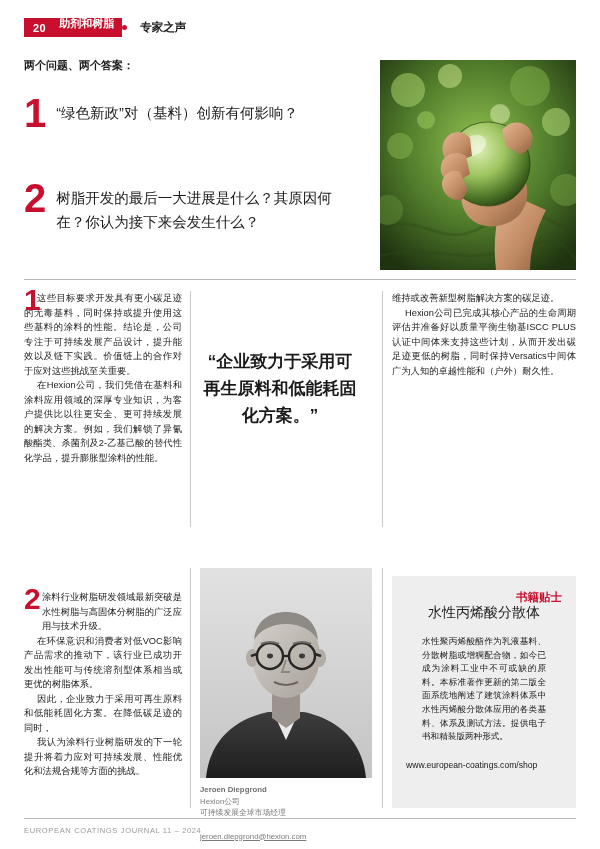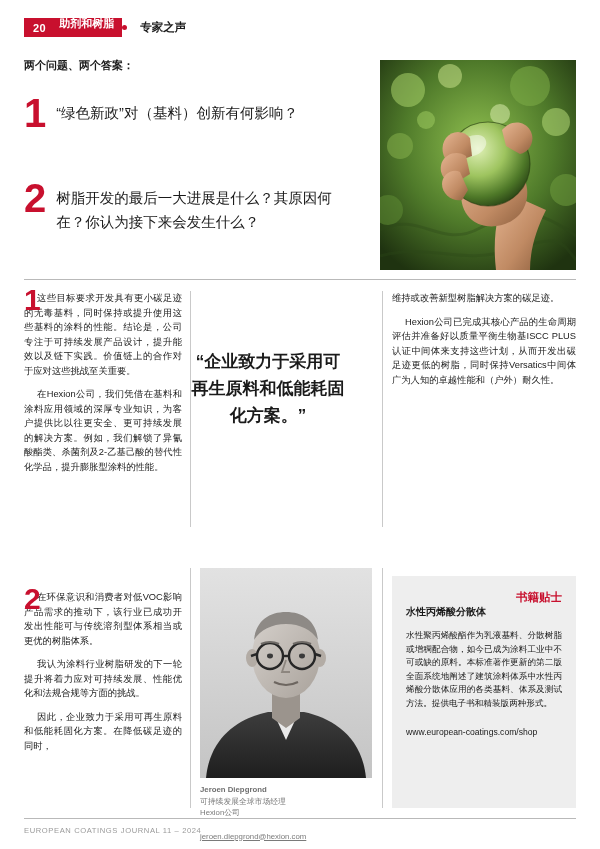--- a/index.html
+++ b/index.html
@@ -133,41 +133,41 @@
   
   .col {
     position: absolute;
     font-size: 9.3px;
     line-height: 14.5px;
     color: #1a1a1a;
     text-align: justify;
   }
   .col p { margin: 0 0 0 0; text-indent: 1.4em; }
   .col p.first { text-indent: 0; }
-  .col p + p { margin-top: 9px; }
+  .col p + p { }
 
   .colA { left: 24px; top: 291px; width: 158px; }
   .colB { left: 24px; top: 590px; width: 158px; }
   .colD { left: 392px; top: 291px; width: 184px; }
 
   .drop-wrap { position: relative; padding-left: 18px; }
   .drop-num {
     position: absolute;
     left: 0;
     top: -4px;
     color: #c8102e;
     font-size: 30px;
     font-weight: bold;
     line-height: 26px;
   }
 
   
   .pullquote {
     position: absolute;
-    left: 188px;
+    left: 200px;
     top: 348px;
     width: 160px;
     font-size: 17px;
     line-height: 27px;
     font-weight: bold;
     color: #1a1a1a;
     text-align: center;
   }
 
   
@@ -204,33 +204,33 @@
   }
   .bookbox-inner { padding: 14px 14px 12px 14px; }
   .book-kicker {
     color: #c8102e;
     font-size: 11.5px;
     font-weight: bold;
     text-align: right;
     margin-bottom: 0;
   }
   .book-title {
-    font-size: 10px;
-    font-weight: bold;
-    text-align: left;
+    font-size: 14px;
+    font-weight: normal;
+    text-align: center;
     margin-bottom: 10px;
     line-height: 14px;
   }
   .book-text {
     font-size: 8.6px;
     line-height: 13.6px;
     text-align: justify;
     color: #1a1a1a;
   }
-  .book-text p { margin: 0; text-indent: 0; }
+  .book-text p { margin: 16px; text-indent: 0; }
   .book-url {
     font-size: 8.6px;
     color: #1a1a1a;
     margin-top: 16px;
   }
 
   
   .footer {
     position: absolute;
     left: 24px;
@@ -327,24 +327,25 @@
   <div class="drop-wrap">
     <span class="drop-num">1</span>
   </div>
   <p>这些目标要求开发具有更小碳足迹的无毒基料，同时保持或提升使用这些基料的涂料的性能。结论是，公司专注于可持续发展产品设计，提升能效以及链下实践。价值链上的合作对于应对这些挑战至关重要。</p>
   <p>在Hexion公司，我们凭借在基料和涂料应用领域的深厚专业知识，为客户提供比以往更安全、更可持续发展的解决方案。例如，我们解锁了异氰酸酯类、杀菌剂及2-乙基己酸的替代性化学品，提升膨胀型涂料的性能。</p>
 </div>
 
 <div class="col colB">
   <div class="drop-wrap">
     <span class="drop-num">2</span>
+    <p class="first">涂料行业树脂研发领域最新突破是水性树脂与高固体分树脂的广泛应用与技术升级。</p>
   </div>
   <p>在环保意识和消费者对低VOC影响产品需求的推动下，该行业已成功开发出性能可与传统溶剂型体系相当或更优的树脂体系。</p>
+  <p>因此，企业致力于采用可再生原料和低能耗固化方案。在降低碳足迹的同时，</p>
   <p>我认为涂料行业树脂研发的下一轮提升将着力应对可持续发展、性能优化和法规合规等方面的挑战。</p>
-  <p>因此，企业致力于采用可再生原料和低能耗固化方案。在降低碳足迹的同时，</p>
 </div>
 
 <div class="pullquote">“企业致力于采用可再生原料和低能耗固化方案。”</div>
 
 <div class="portrait">
   <svg width="172" height="210" viewBox="0 0 172 210" xmlns="http://www.w3.org/2000/svg">
     <defs>
       <linearGradient id="bg2" x1="0" y1="0" x2="0" y2="1">
         <stop offset="0%" stop-color="#e2e2e2"></stop>
         <stop offset="100%" stop-color="#c4c4c4"></stop>
@@ -388,22 +389,22 @@
     <path d="M93 76 Q102 72 111 76" stroke="#6e6a66" stroke-width="2.2" fill="none"></path>
 
     <path d="M86 92 L82 104 L90 104" stroke="#8d867f" stroke-width="1.8" fill="none"></path>
 
     <path d="M74 114 Q86 120 98 114" stroke="#6d6660" stroke-width="2" fill="none"></path>
   </svg>
 </div>
 
 <div class="caption">
   <div class="name">Jeroen Diepgrond</div>
+  <div>Hexion公司</div>
   <div>可持续发展全球市场经理</div>
-  <div>Hexion公司</div>
   <div class="mail">jeroen.diepgrond@hexion.com</div>
 </div>
 
 <div class="col colD">
   <p class="first">维持或改善新型树脂解决方案的碳足迹。</p>
   <p>Hexion公司已完成其核心产品的生命周期评估并准备好以质量平衡生物基ISCC PLUS认证中间体来支持这些计划，从而开发出碳足迹更低的树脂，同时保持Versatics中间体广为人知的卓越性能和（户外）耐久性。</p>
 </div>
 
 <div class="bookbox">
   <div class="bookbox-inner">

